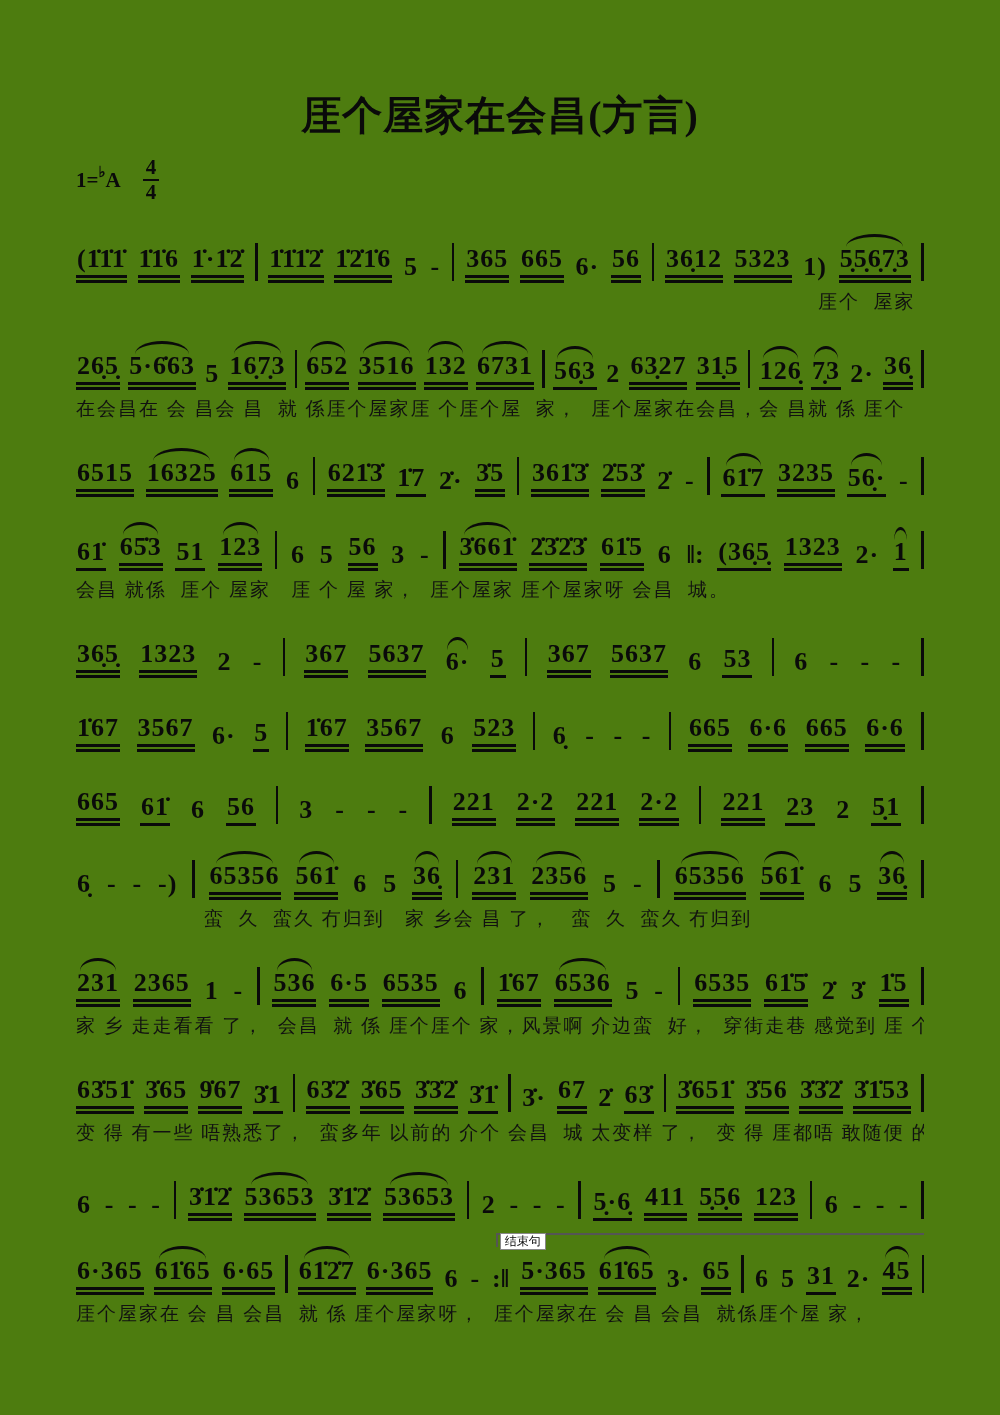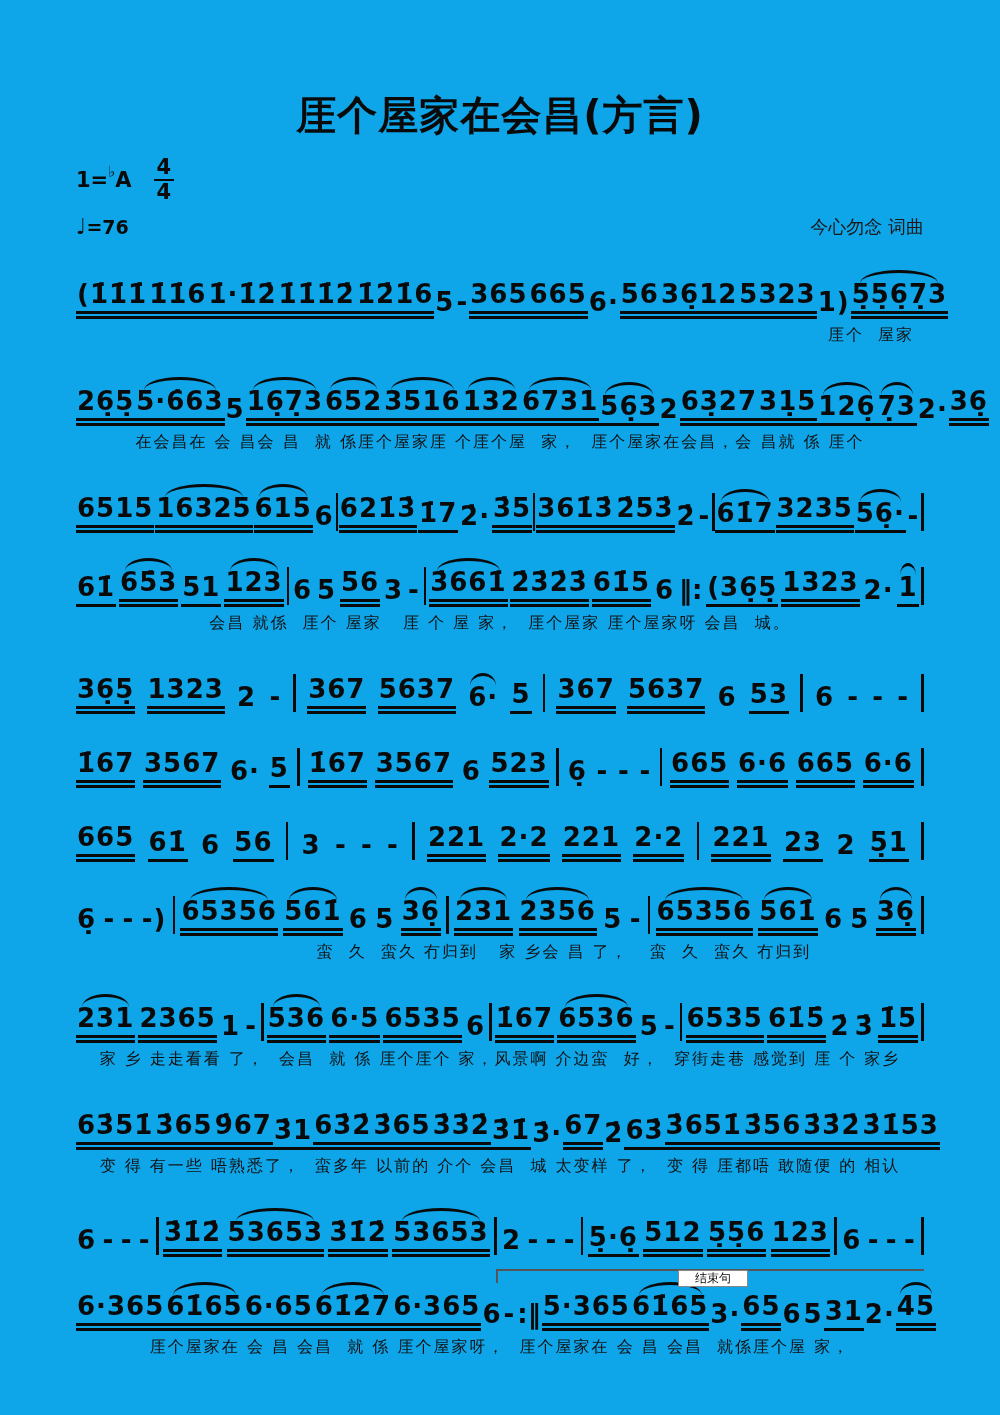--- a/index.html
+++ b/index.html
@@ -1,67 +1,63 @@
 <!DOCTYPE html>
 <html><head>
 <meta charset="utf-8">
 <style>
   html,body{margin:0;padding:0;background:#fff;}
   body{width:1000px;height:1415px;overflow:hidden;font-family:"DejaVu Sans",sans-serif;color:#0a0a0a;}
-  .page{width:1000px;height:1415px;box-sizing:border-box;padding:0 76px;background:#0ea5e9;}
+  .page{width:1000px;height:1415px;box-sizing:border-box;padding:0 76px;background:#4d7c0f;font-family:Liberation Serif, serif;}
   .title{margin:0;padding-top:88px;text-align:center;font-size:40px;font-weight:bold;letter-spacing:1px;}
   .meta1{margin-top:14px;display:flex;align-items:center;height:46px;font-size:21px;font-weight:bold;}
   .keysig{display:flex;align-items:center;}
   .flat{font-size:15px;vertical-align:super;position:relative;top:-8px;}
   .timesig{display:inline-flex;flex-direction:column;align-items:center;margin-left:22px;line-height:1;}
   .timesig .tnum{font-size:21px;font-weight:bold;padding:1px 3px;}
   .timesig .tnum:first-child{border-bottom:2px solid #0a0a0a;}
   .meta2{display:flex;justify-content:space-between;align-items:flex-end;height:34px;margin-top:2px;}
   .tempo{font-size:19px;font-weight:bold;}
   .tempo .noteglyph{font-size:22px;}
   .credit{font-size:18px;color:#1a1a1a;}
   .score{margin-top:16px;}
-  .system{position:relative;margin-bottom:10px;text-align:center;}
+  .system{position:relative;margin-bottom:10px;}
   .notes-row{display:flex;justify-content:space-between;align-items:flex-end;min-height:52px;padding-top:12px;}
   .tok{position:relative;font-size:26px;font-weight:bold;line-height:1.05;letter-spacing:1px;padding:0 1px 3px;white-space:nowrap;}
   .u0{border-bottom:none;}
   .u1{border-bottom:3px solid #0a0a0a;}
   .u2{border-bottom:8px double #0a0a0a;}
   .arc::after{content:'';position:absolute;left:10%;right:10%;top:-11px;height:10px;
     border-top:3px solid #0a0a0a;border-radius:50% 50% 0 0/100% 100% 0 0;}
   .bar{width:2.5px;height:38px;background:#0a0a0a;align-self:flex-end;margin-bottom:2px;}
   .bartext{font-size:26px;font-weight:bold;padding-bottom:3px;letter-spacing:0;}
-  .lyrics-row{margin-top:6px;font-size:16px;letter-spacing:2px;white-space:pre;overflow:hidden;height:27px;color:#111;}
+  .lyrics-row{margin-top:6px;font-size:19px;letter-spacing:2px;white-space:pre;overflow:hidden;height:27px;color:#111;}
   .ending-bracket{position:absolute;top:2px;left:49.5%;right:0;height:12px;
     border-top:2px solid #555;border-left:2px solid #555;z-index:2;}
   .ending-label{position:relative;top:-4px;left:2px;display:inline-block;font-size:12px;font-weight:normal;
-    letter-spacing:0;background:#fff;padding:0 16px;border:1px solid #888;line-height:1.25;}
+    letter-spacing:0;background:#fff;padding:0 4px;border:1px solid #888;line-height:1.25;}
 </style>
 </head>
 <body>
 
 <div class="page">
   <h1 class="title">厓个屋家在会昌(方言)</h1>
 
   <div class="meta1">
     <span class="keysig">
         <span>1=</span>
         <span class="flat">♭</span>
         <span>A</span>
       </span>
     <span class="timesig">
       <span class="tnum">4</span>
       <span class="tnum">4</span>
     </span>
   </div>
 
-  <div class="meta2">
-    <span class="tempo"><span class="noteglyph">♩</span><span>=76</span></span>
-    <span class="credit">今心勿念 词曲</span>
-  </div>
 
   <div class="score" id="score">
       <div class="system">
         <div class="notes-row">
           <span class="tok u2">(1̇1̇1̇</span>
           <span class="tok u2">1̇1̇6</span>
           <span class="tok u2">1̇·1̇2̇</span>
           <span class="bar"></span>
           <span class="tok u2">1̇1̇1̇2̇</span>
           <span class="tok u2">1̇2̇1̇6</span>
@@ -317,21 +313,21 @@
           <span class="tok u2 arc">53653</span>
           <span class="tok u2">3̇1̇2̇</span>
           <span class="tok u2 arc">53653</span>
           <span class="bar"></span>
           <span class="tok u0">2</span>
           <span class="tok u0">-</span>
           <span class="tok u0">-</span>
           <span class="tok u0">-</span>
           <span class="bar"></span>
           <span class="tok u1">5̣·6̣</span>
-          <span class="tok u2">512</span>
+          <span class="tok u2">411</span>
           <span class="tok u2">5̣5̣6</span>
           <span class="tok u2">123</span>
           <span class="bar"></span>
           <span class="tok u0">6</span>
           <span class="tok u0">-</span>
           <span class="tok u0">-</span>
           <span class="tok u0">-</span>
           <span class="bar"></span>
         </div>
       </div>

